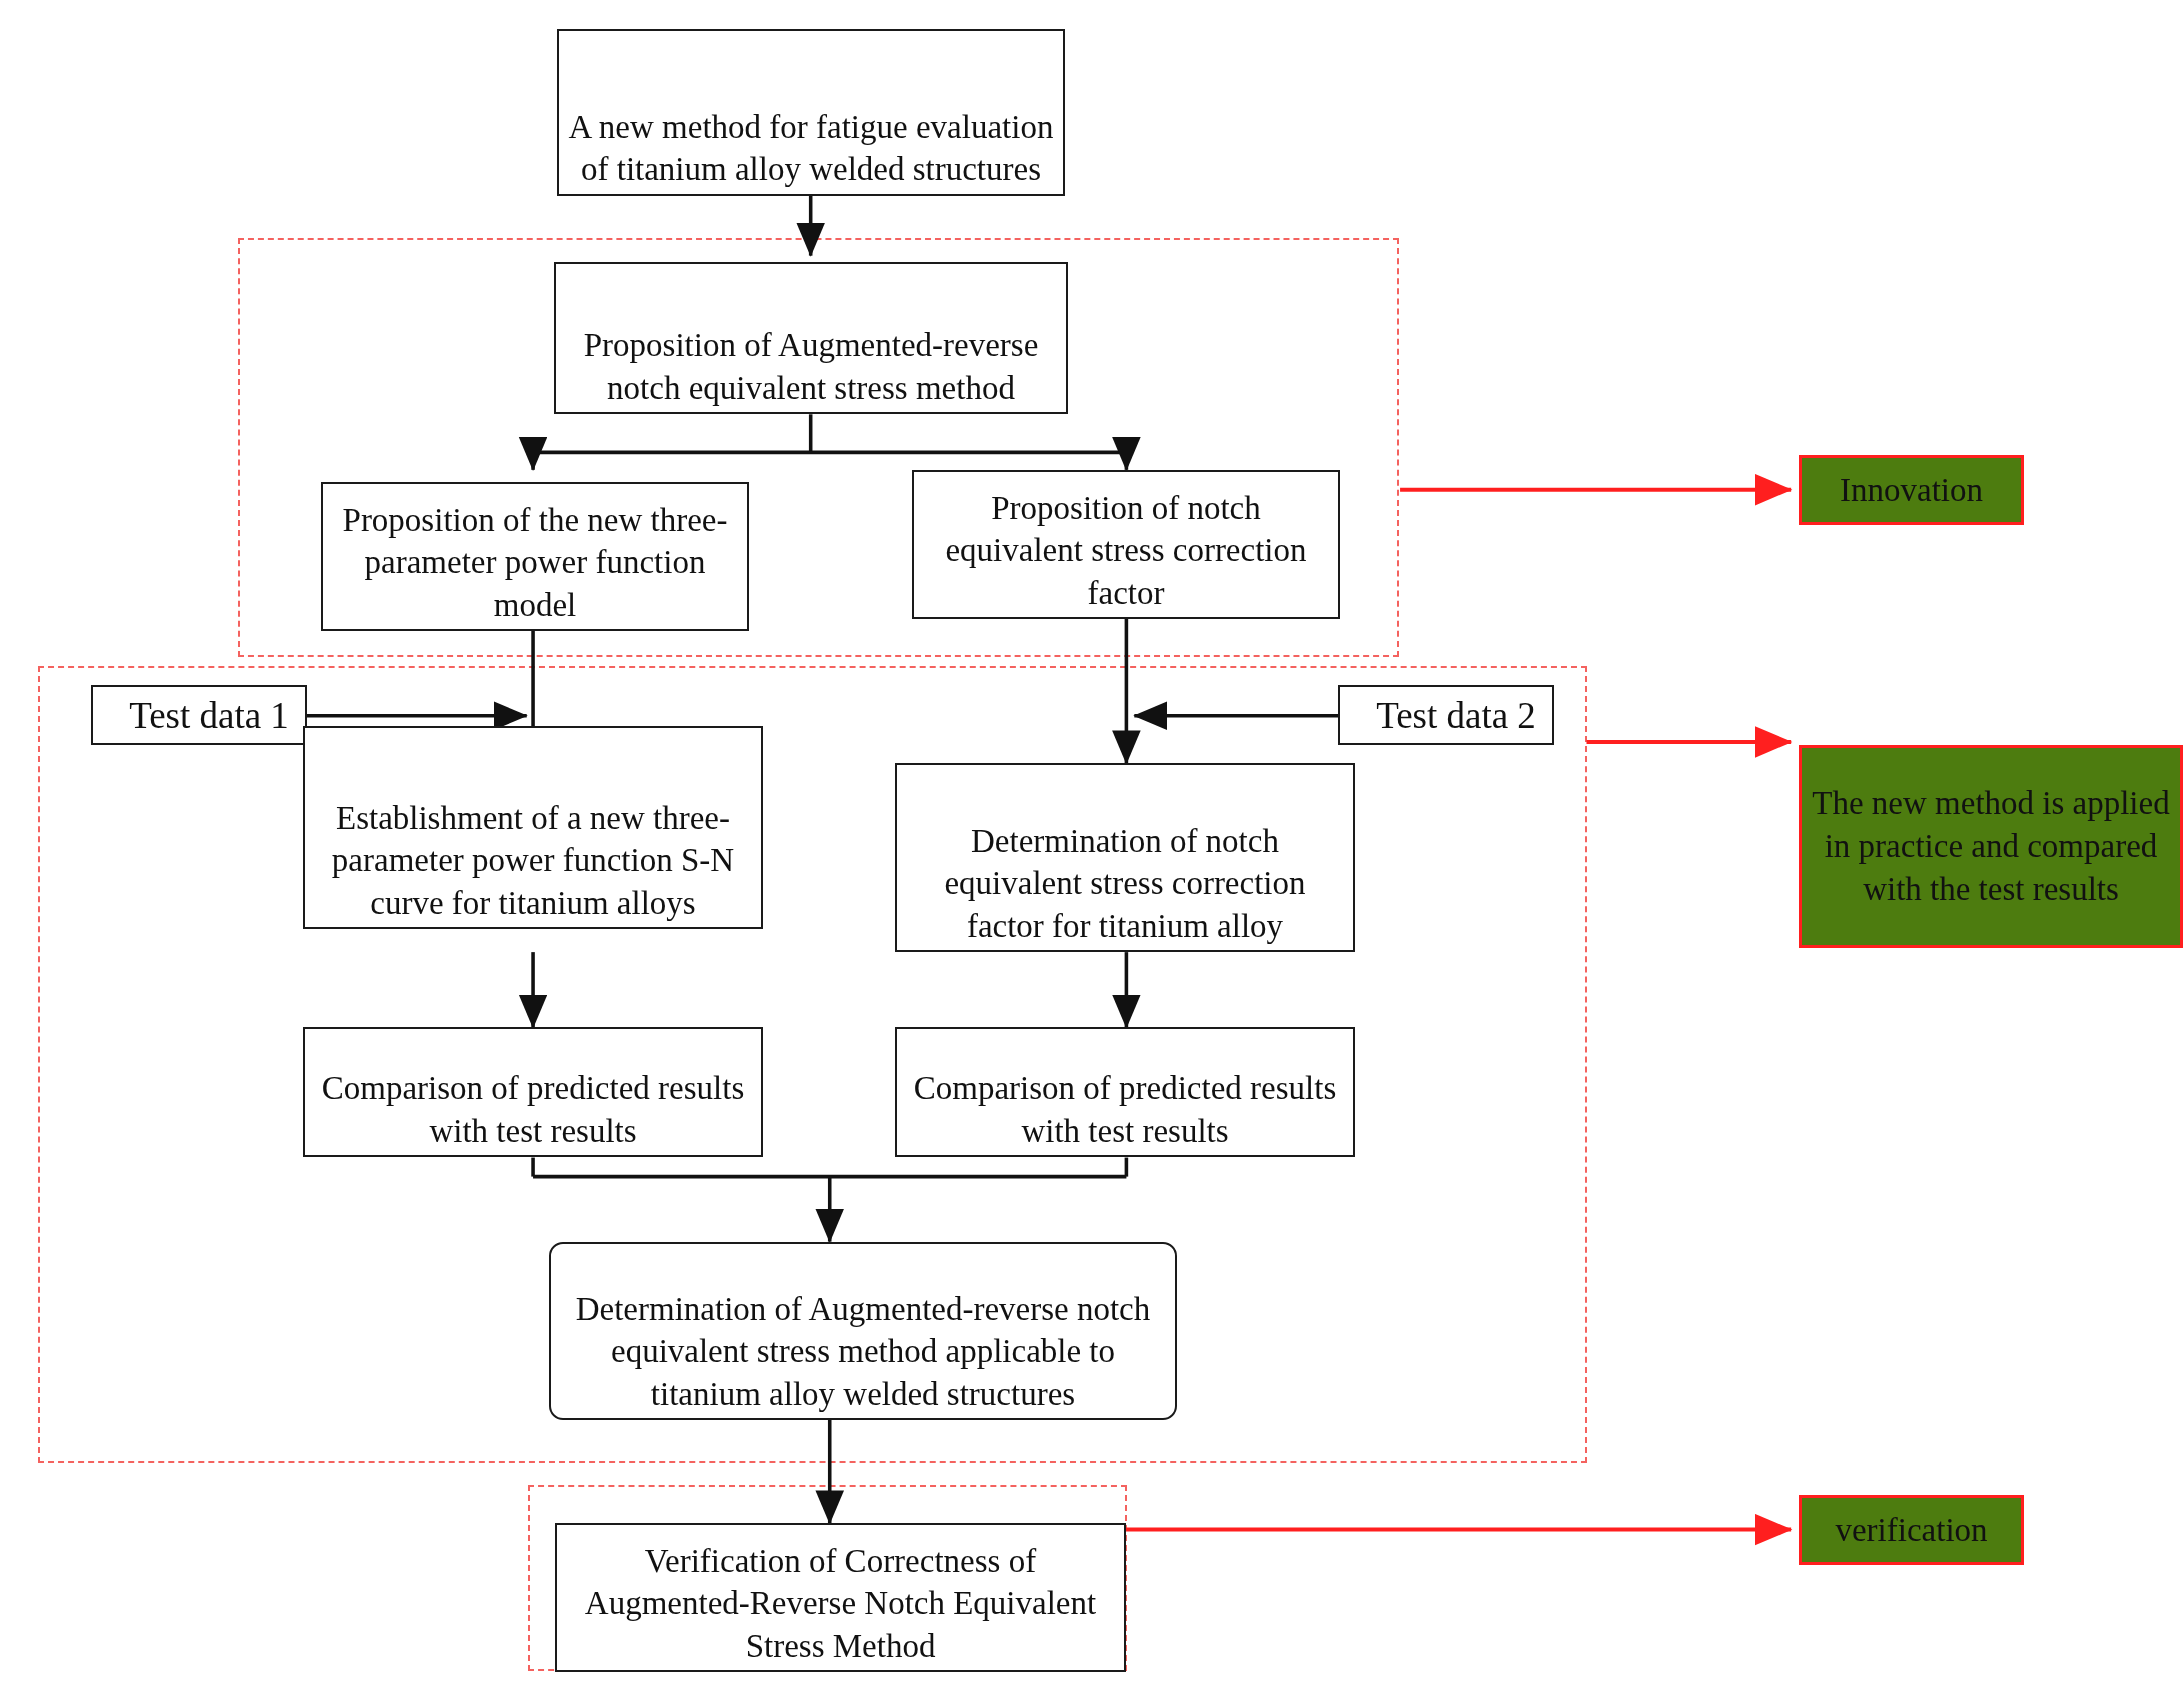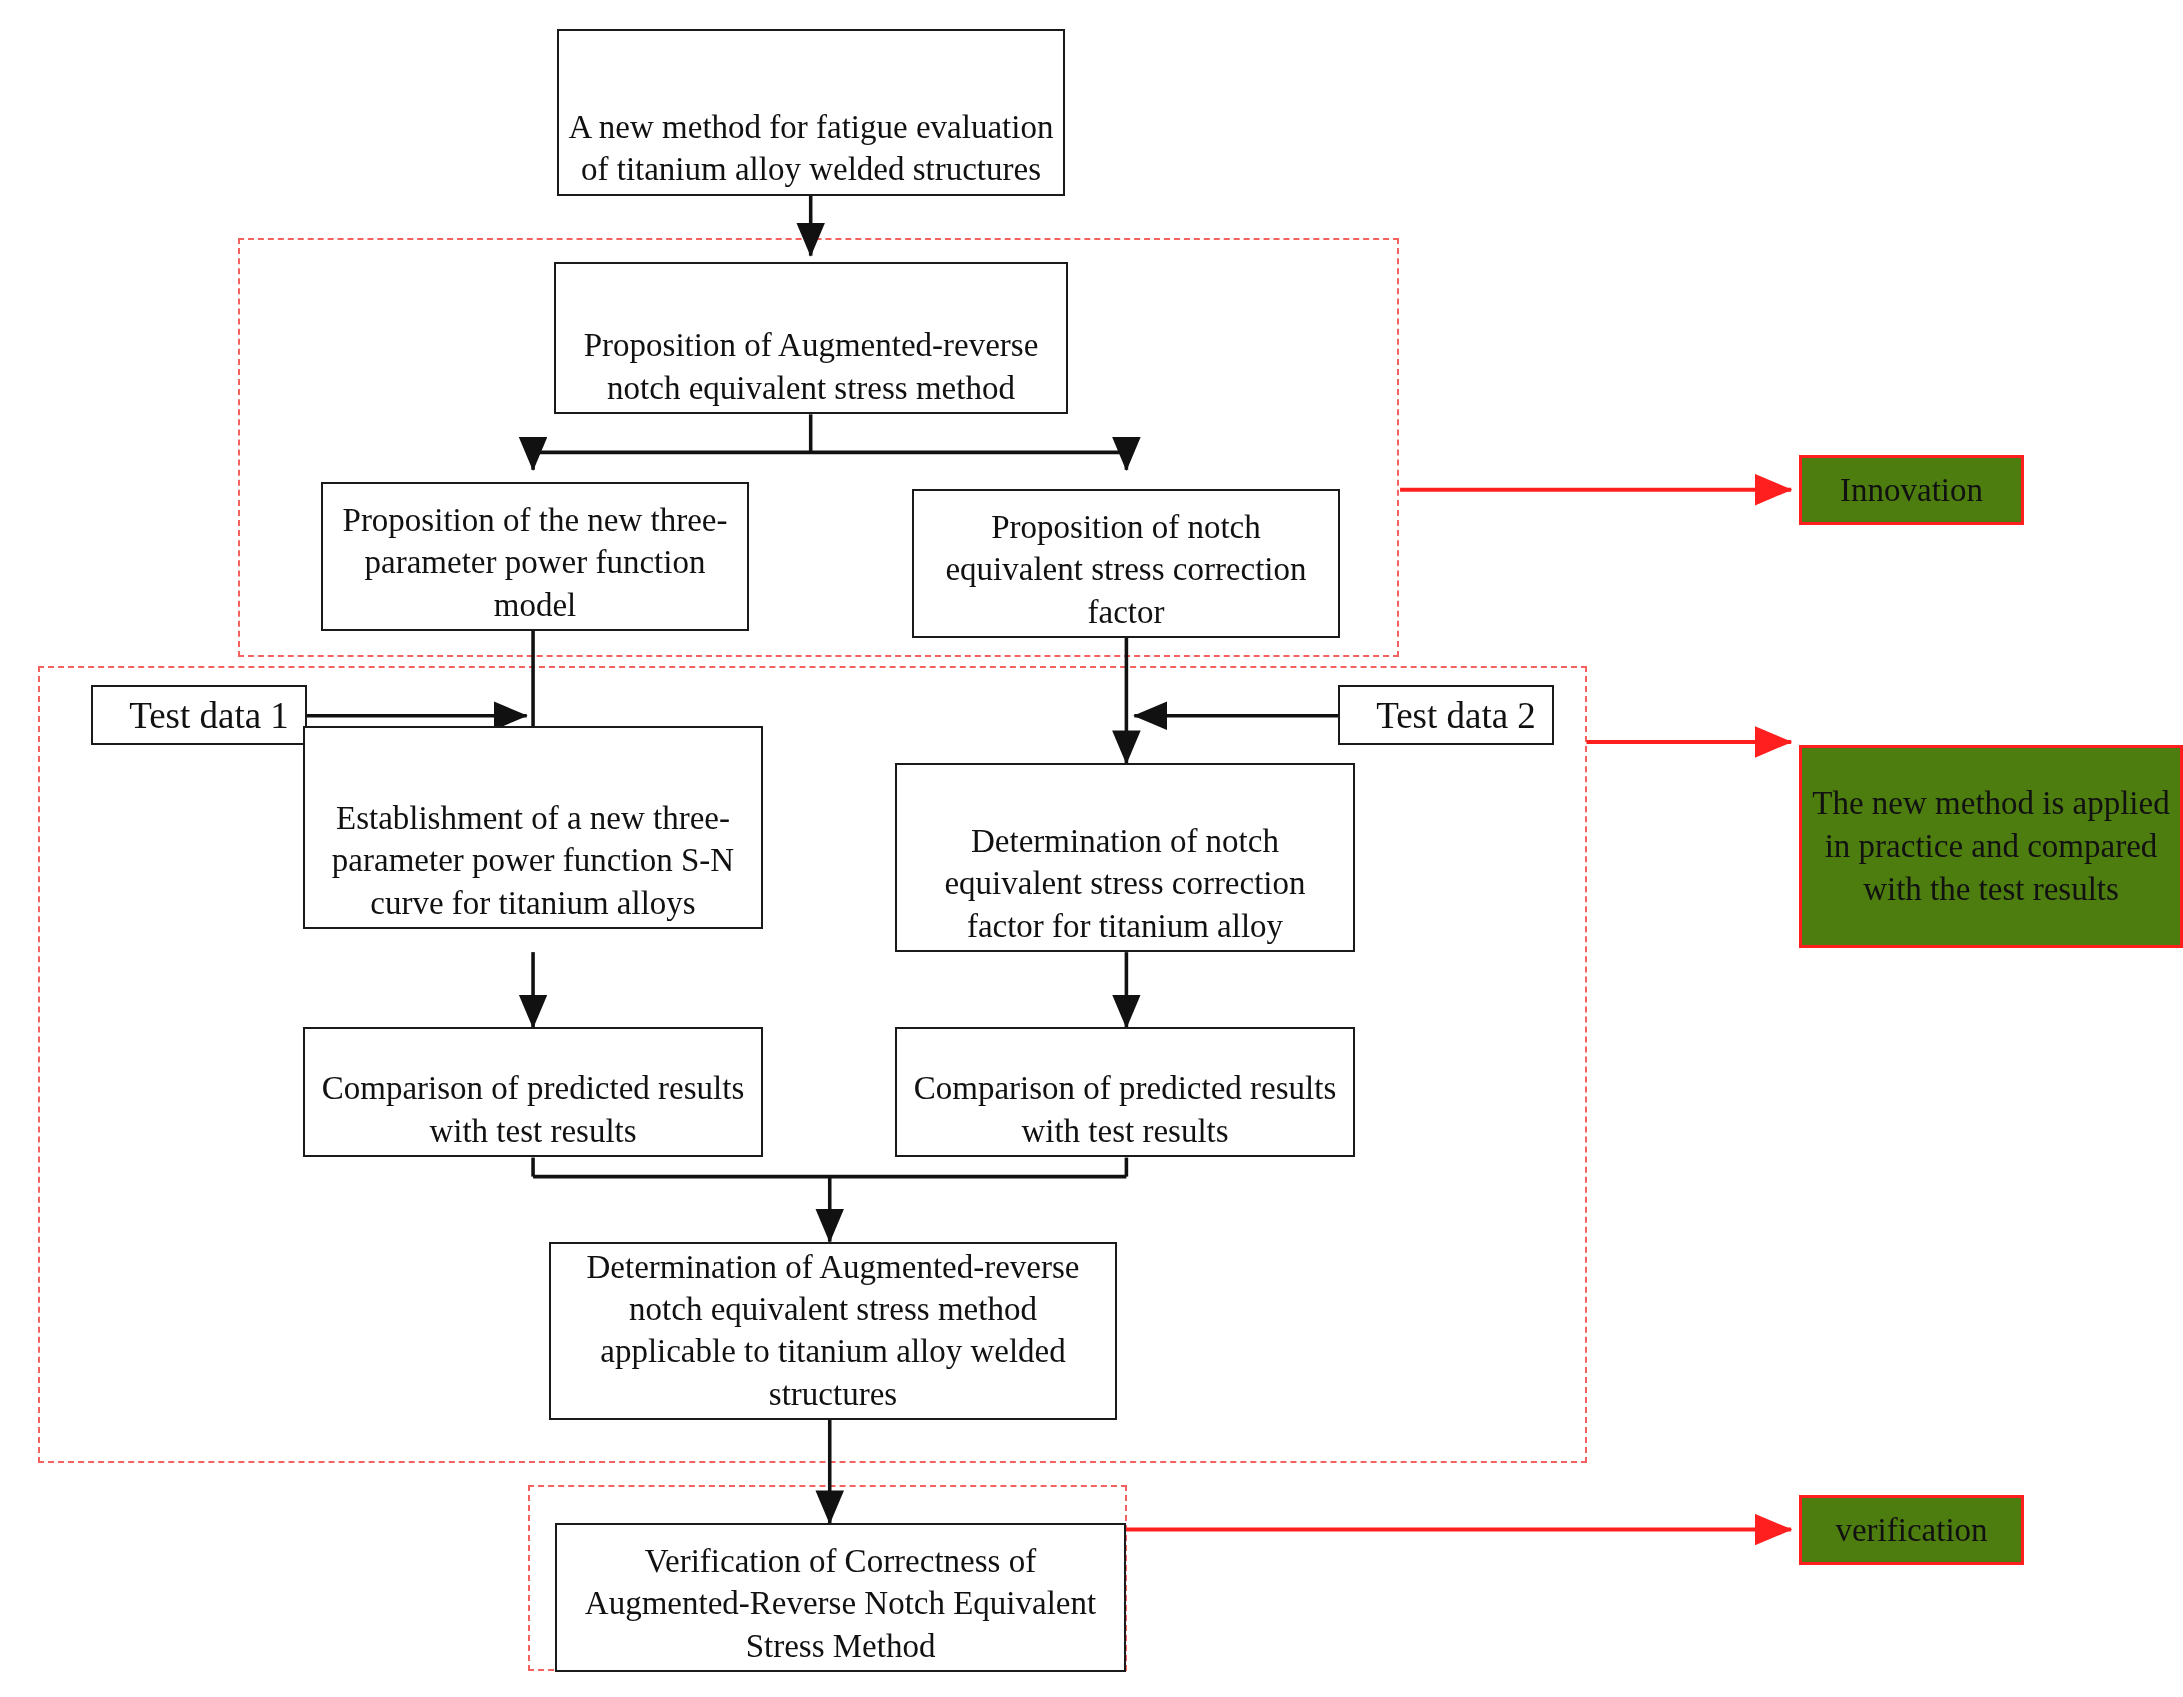--- a/index.html
+++ b/index.html
@@ -125,21 +125,21 @@
   </div>
 
   <div class="node" style="left:554px; top:262px; width:514px; height:152px;">
     <span class="node-text">Proposition of Augmented-reverse notch equivalent stress method</span>
   </div>
 
   <div class="node" style="left:321px; top:482px; width:428px; height:149px;">
     <span class="node-text">Proposition of the new three-parameter power function model</span>
   </div>
 
-  <div class="node" style="left:912px; top:489px; width:428px; height:149px;">
+  <div class="node" style="left:912px; top:470px; width:428px; height:149px;">
     <span class="node-text">Proposition of notch equivalent stress correction factor</span>
   </div>
 
   <div class="node small" style="left:91px; top:685px; width:216px; height:60px;">
     <span class="node-text">Test data 1</span>
   </div>
 
   <div class="node small" style="left:1338px; top:685px; width:216px; height:60px;">
     <span class="node-text">Test data 2</span>
   </div>
@@ -153,21 +153,21 @@
   </div>
 
   <div class="node" style="left:303px; top:1027px; width:460px; height:130px;">
     <span class="node-text">Comparison of predicted results with test results</span>
   </div>
 
   <div class="node" style="left:895px; top:1027px; width:460px; height:130px;">
     <span class="node-text">Comparison of predicted results with test results</span>
   </div>
 
-  <div class="node" style="left:549px; top:1242px; width:568px; height:178px;">
+  <div class="node" style="left:549px; top:1242px; width:628px; height:178px;border-radius:14px;">
     <span class="node-text">Determination of Augmented-reverse notch equivalent stress method applicable to titanium alloy welded structures</span>
   </div>
 
   <div class="node" style="left:555px; top:1523px; width:571px; height:149px;">
     <span class="node-text">Verification of Correctness of Augmented-Reverse Notch Equivalent Stress Method</span>
   </div>
 
   <div class="note" style="left:1799px; top:455px; width:225px; height:70px;">
     <span class="note-text">Innovation</span>
   </div>

